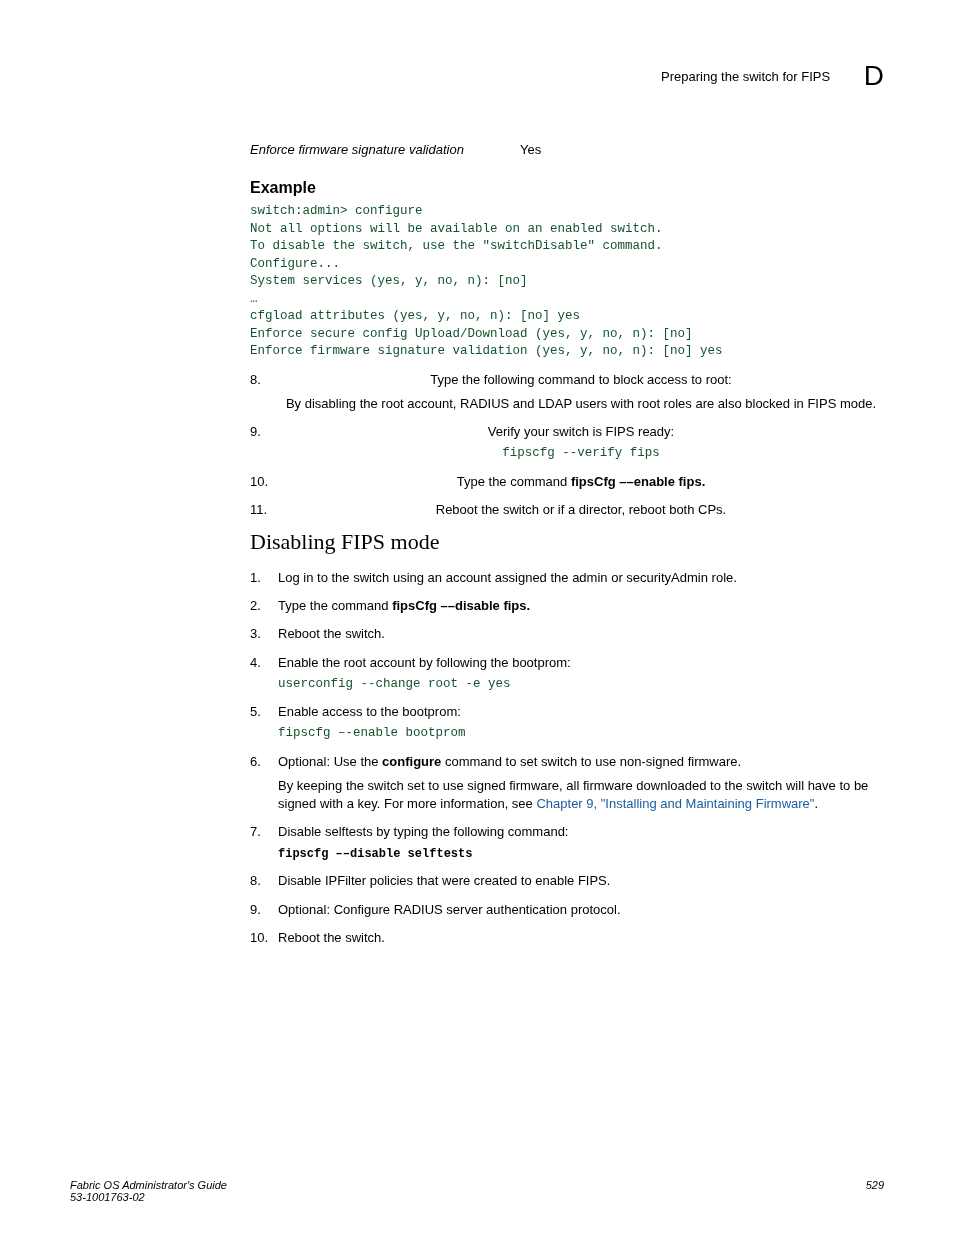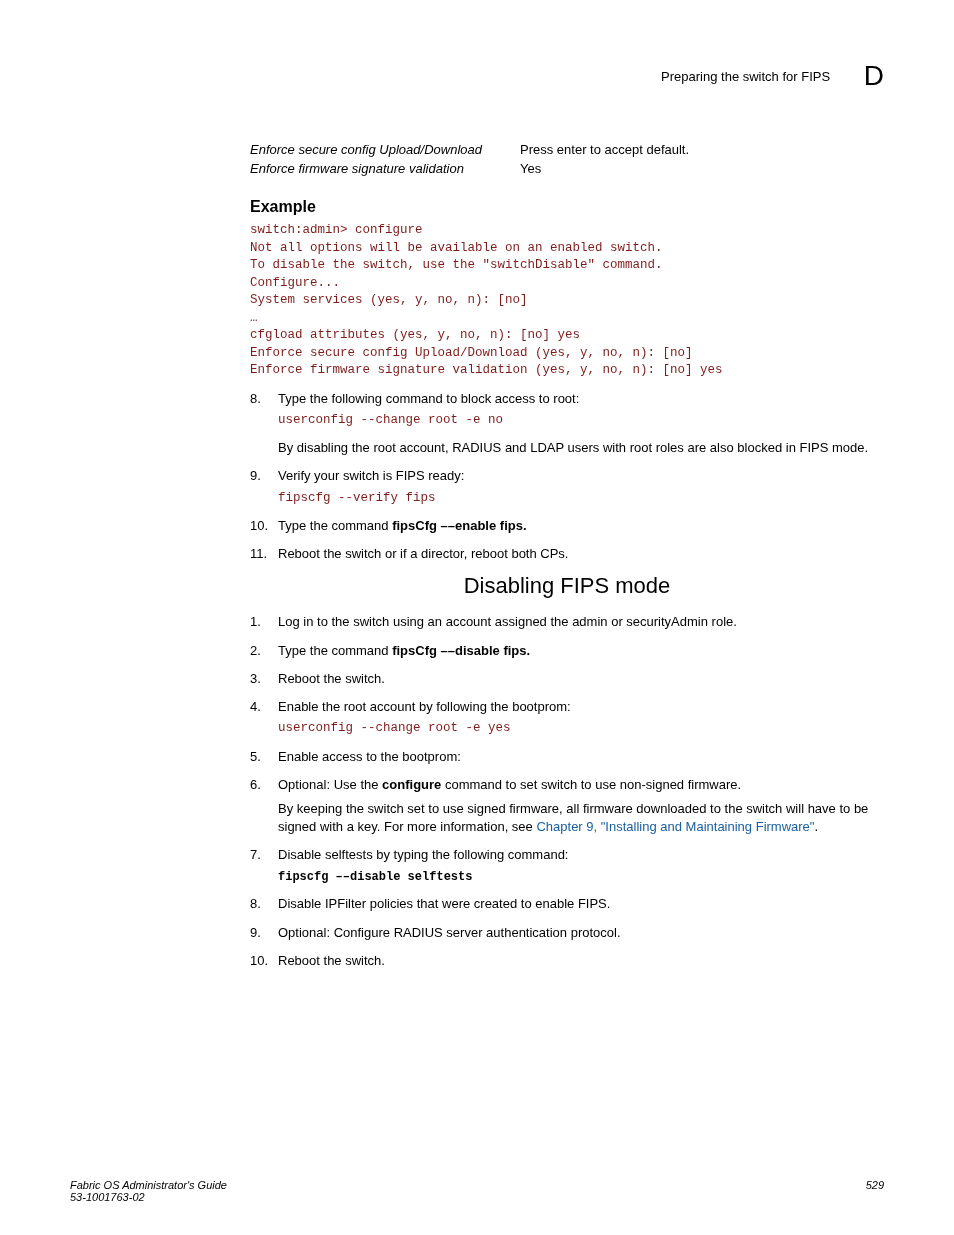--- a/index.html
+++ b/index.html
@@ -52,35 +52,36 @@
     font-weight: bold;
     font-size: 16px;
     margin-top: 22px;
     margin-bottom: 6px;
   }
   .code {
     font-family: "Courier New", monospace;
     font-size: 12.5px;
     white-space: pre;
     line-height: 1.4;
-    color: #7f1d1d;
+    color: #14532d;
     margin: 4px 0 10px 0;
   }
   .code-bold {
     font-family: "Courier New", monospace;
     font-size: 12px;
     white-space: pre;
     font-weight: bold;
     margin: 4px 0 10px 0;
   }
   ol.numlist {
     list-style: none;
     padding-left: 0;
     margin: 0;
     counter-reset: item 7;
+    text-align: center;
   }
   ol.numlist2 {
     list-style: none;
     padding-left: 0;
     margin: 0;
     counter-reset: item 0;
   }
   ol li {
     counter-increment: item;
     position: relative;
@@ -93,24 +94,23 @@
     position: absolute;
     left: 0;
     top: 0;
   }
   .step-body { margin-top: 6px; }
   .step-code { margin-left: 0; }
   .bold { font-weight: bold; }
   .italic { }
   .h2 {
     font-size: 22px;
-    font-family: Liberation Sans, sans-serif;
+    font-family: Liberation Serif, serif;
     font-weight: normal;
     margin-bottom: 14px;
-    text-align: center;
   }
   .link { color: #1a5fa0; }
   .footer {
     position: absolute;
     bottom: 32px;
     left: 70px;
     right: 70px;
     font-size: 11px;
     font-style: italic;
     display: flex;
@@ -125,43 +125,38 @@
 <div class="page">
 
   <div class="header">
     <span class="header-title">Preparing the switch for FIPS</span>
     <span class="header-letter">D</span>
   </div>
 
   <div class="content">
 
     <div class="option-row">
-      <div class="option-label">Enforce secure config Upload/Download</div>
-      <div class="option-value">Press enter to accept default.</div>
-    </div>
-    <div class="option-row">
       <div class="option-label">Enforce firmware signature validation</div>
       <div class="option-value">Yes</div>
     </div>
 
     <div class="example-heading">Example</div>
     <div class="code">switch:admin&gt; configure
 Not all options will be available on an enabled switch.
 To disable the switch, use the "switchDisable" command.
 Configure...
 System services (yes, y, no, n): [no]
 …
 cfgload attributes (yes, y, no, n): [no] yes
 Enforce secure config Upload/Download (yes, y, no, n): [no]
 Enforce firmware signature validation (yes, y, no, n): [no] yes</div>
 
     <ol class="numlist">
       <li>
         <span>Type the following command to block access to root:</span>
-        <div class="code step-code">userconfig --change root -e no</div>
         <div class="step-body">By disabling the root account, RADIUS and LDAP users with root roles are also blocked in FIPS mode.</div>
       </li>
       <li>
         <span>Verify your switch is FIPS ready:</span>
         <div class="code step-code">fipscfg --verify fips</div>
       </li>
       <li>
         <span>Type the command </span><span class="bold">fipsCfg ––enable fips.</span>
       </li>
       <li>
@@ -180,20 +175,21 @@
       </li>
       <li>
         <span>Reboot the switch.</span>
       </li>
       <li>
         <span>Enable the root account by following the bootprom:</span>
         <div class="code step-code">userconfig --change root -e yes</div>
       </li>
       <li>
         <span>Enable access to the bootprom:</span>
+        <div class="code step-code">fipscfg –-enable bootprom</div>
       </li>
       <li>
         <span class="italic">Optional:</span><span> Use the </span><span class="bold">configure</span><span> command to set switch to use non-signed firmware.</span>
         <div class="step-body">
           <span>By keeping the switch set to use signed firmware, all firmware downloaded to the switch will have to be signed with a key. For more information, see </span><span class="link">Chapter 9, "Installing and Maintaining Firmware"</span><span>.</span>
         </div>
       </li>
       <li>
         <span>Disable selftests by typing the following command:</span>
         <div class="code-bold step-code">fipscfg ––disable selftests</div>

